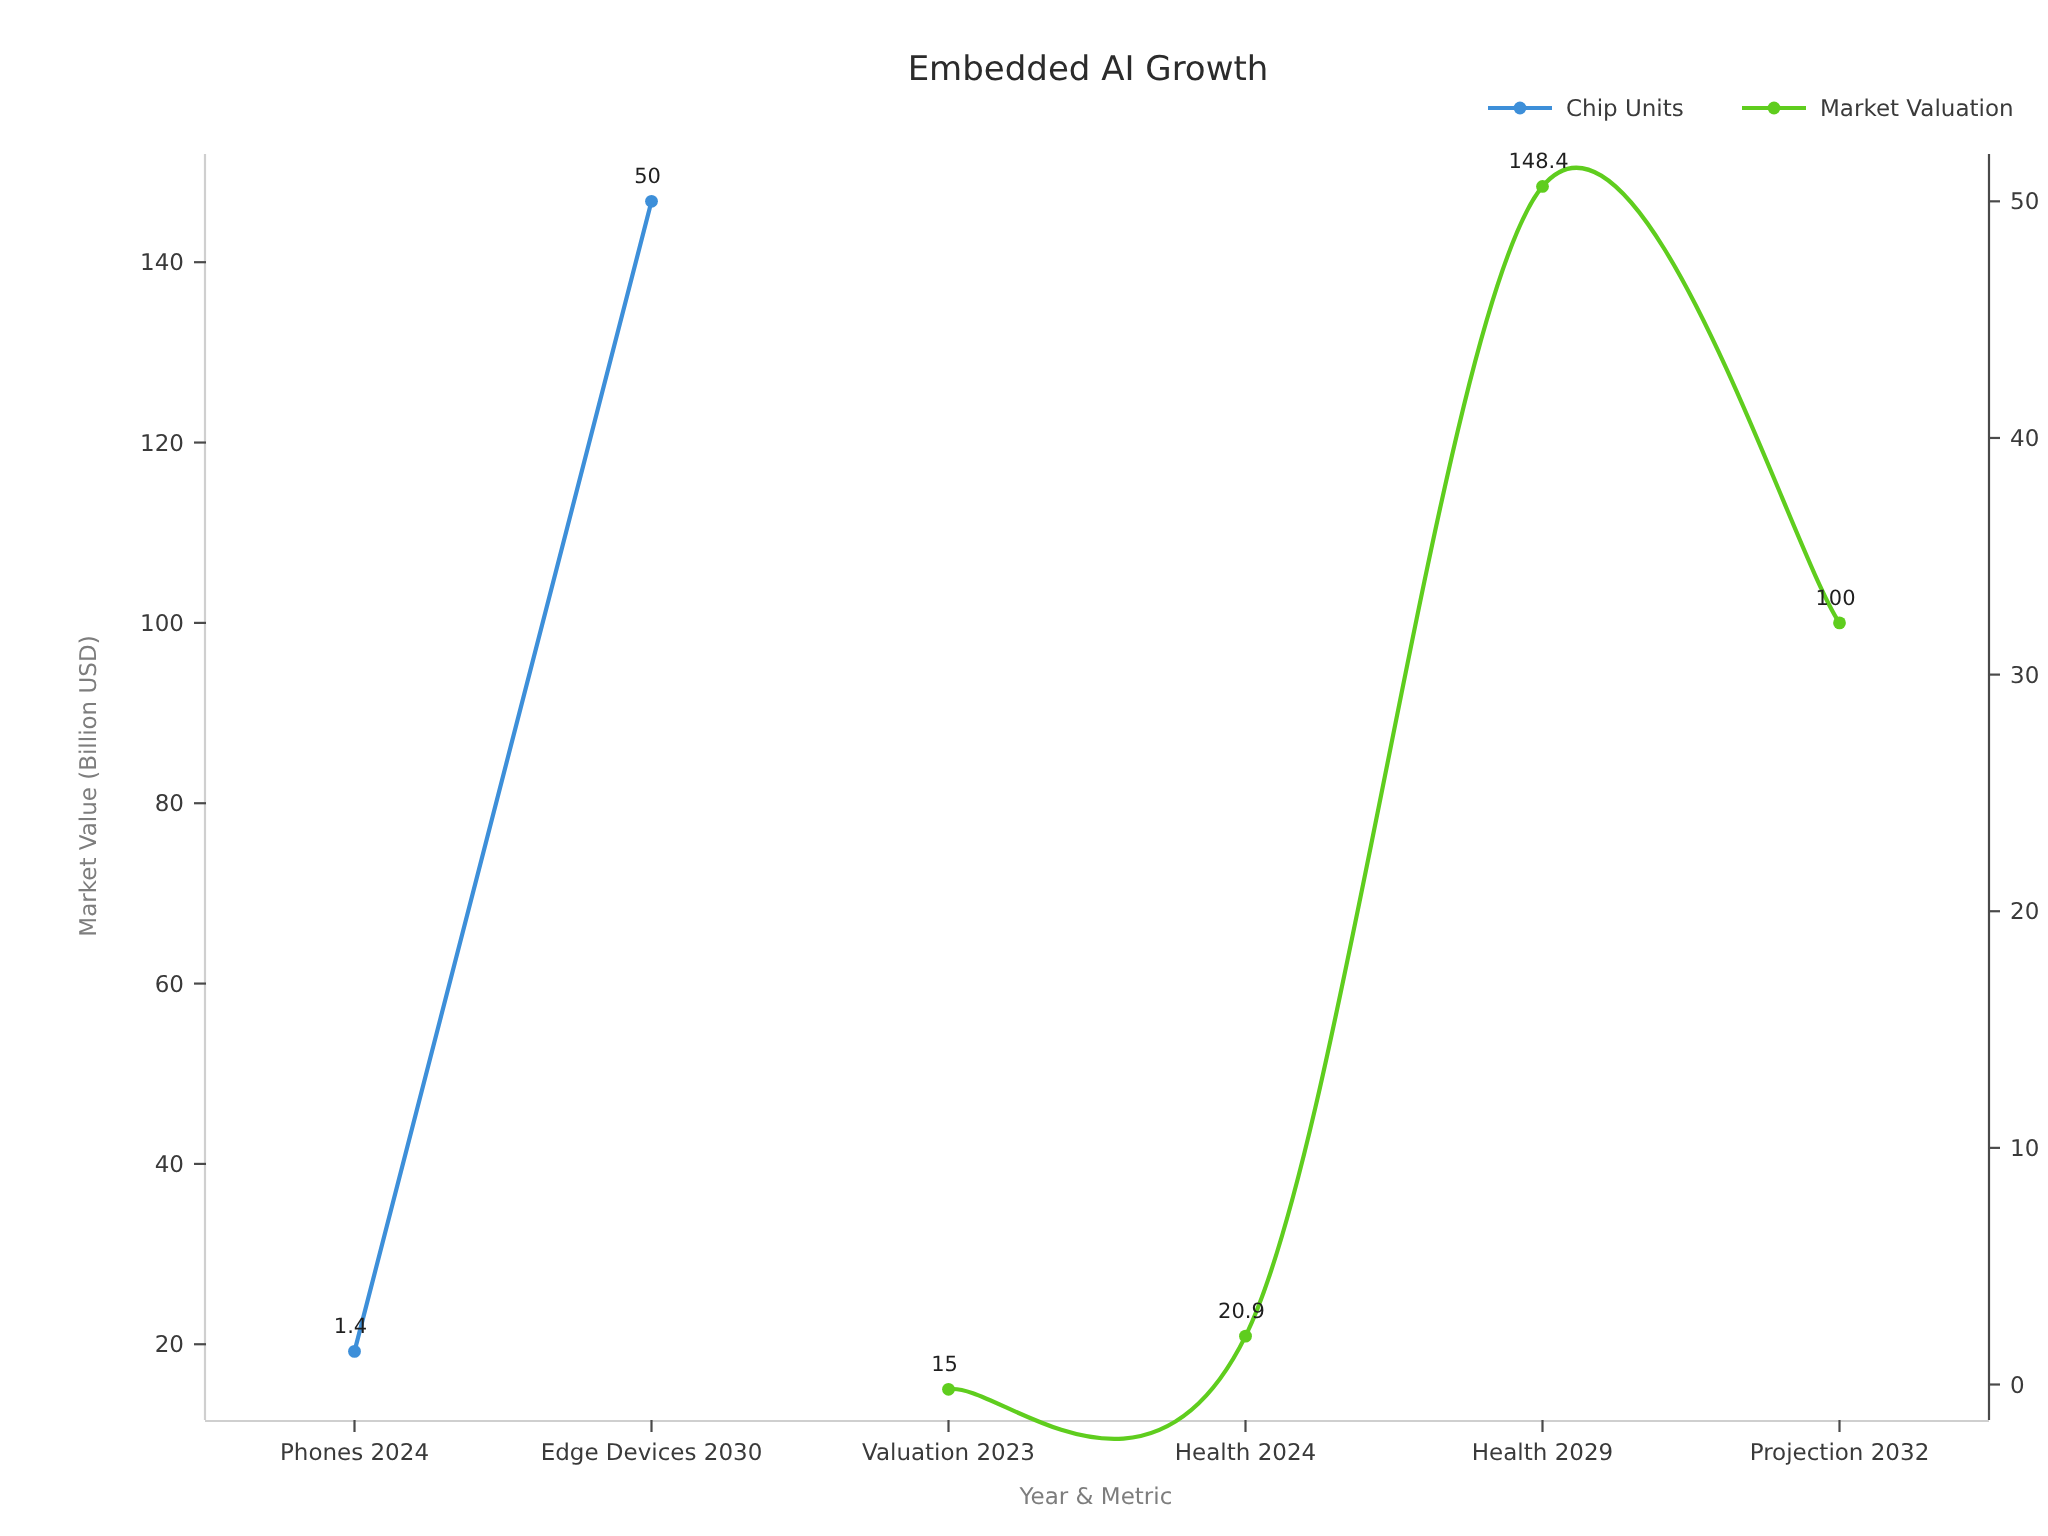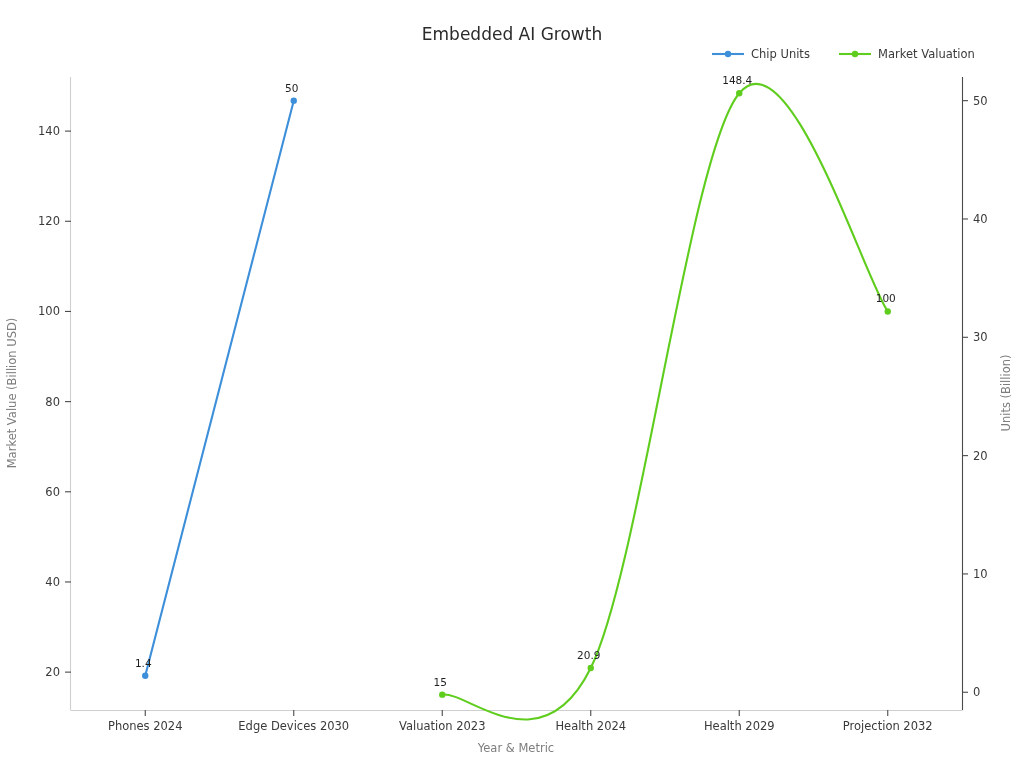--- a/index.html
+++ b/index.html
@@ -12,20 +12,21 @@
     height: 768px;
     font-family: "DejaVu Sans", sans-serif;
     overflow: hidden;
     position: relative;
   }
   #chart-root {
     position: absolute;
     left: 0; top: 0;
     width: 832px;
     height: 768px;
+    padding-left: 32px;
   }
   svg { display: block; }
   .title-text {
     font-family: "DejaVu Sans", sans-serif;
     font-size: 17px;
     fill: #2b2b2b;
   }
   .axis-label {
     font-family: "DejaVu Sans", sans-serif;
     font-size: 11.5px;

